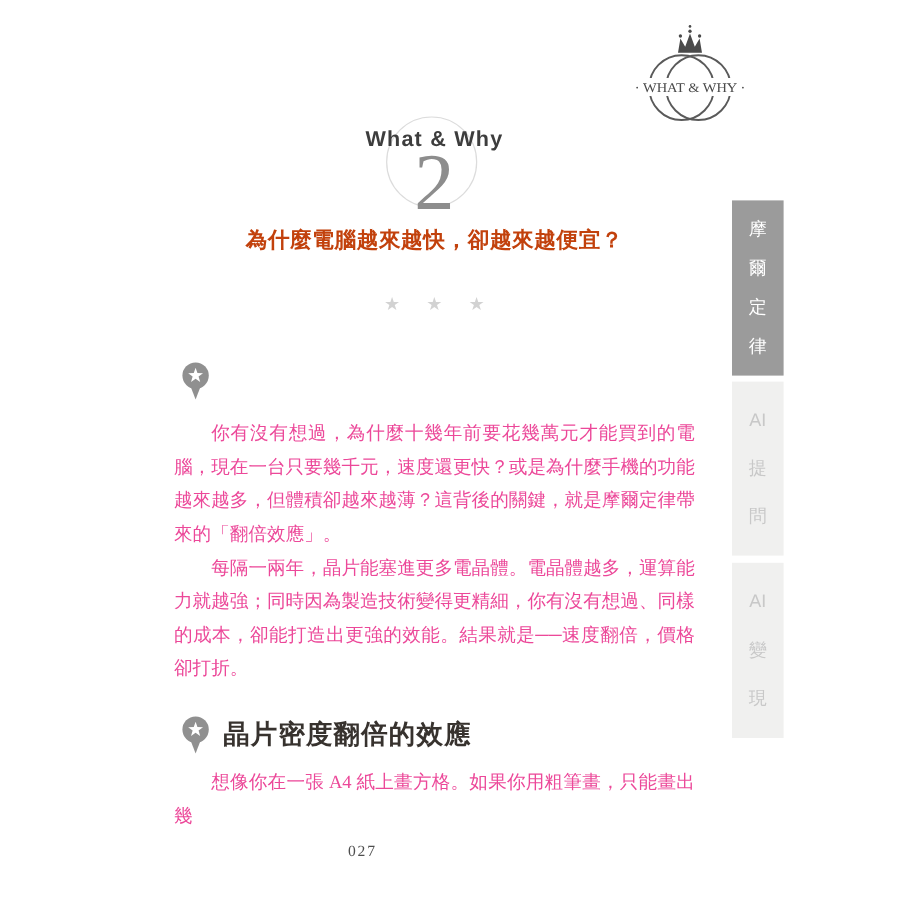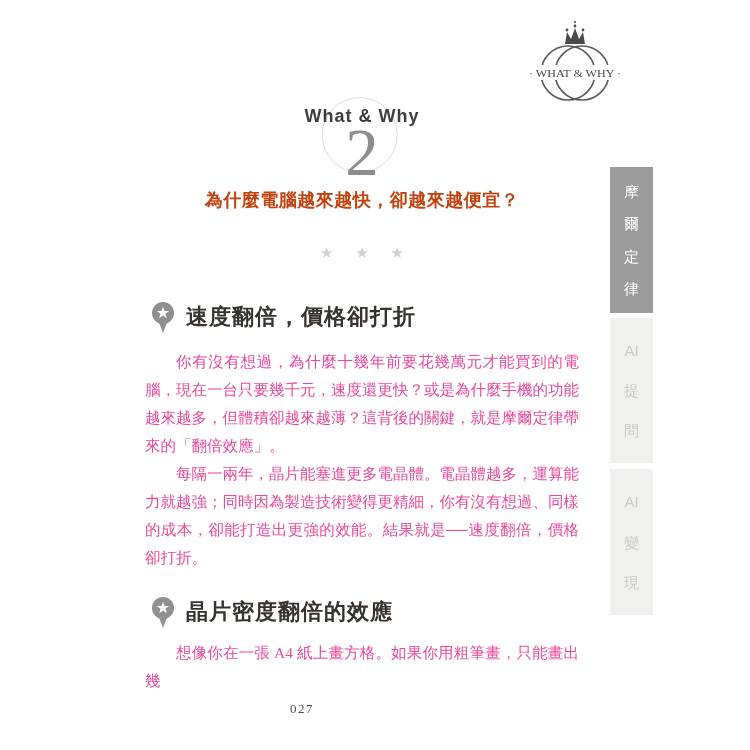--- a/index.html
+++ b/index.html
@@ -111,21 +111,20 @@
 
   <h1 class="title">為什麼電腦越來越快，卻越來越便宜？</h1>
   <div class="stars">★ ★ ★</div>
 
   <div class="section-heading heading-1">
     <svg class="pin" viewBox="0 0 26 34">
       <path d="M13,32 L9,21.5 L17,21.5 Z" fill="#909090"></path>
       <circle cx="13" cy="12" r="11" fill="#909090"></circle>
       <polygon fill="#ffffff" points="13,5.5 14.53,9.90 19.18,9.99 15.47,12.80 16.82,17.26 13,14.6 9.18,17.26 10.53,12.80 6.82,9.99 11.47,9.90"></polygon>
     </svg>
-    <h2>速度翻倍，價格卻打折</h2>
   </div>
   <div class="body-text body-1">
     <p>你有沒有想過，為什麼十幾年前要花幾萬元才能買到的電腦，現在一台只要幾千元，速度還更快？或是為什麼手機的功能越來越多，但體積卻越來越薄？這背後的關鍵，就是摩爾定律帶來的「翻倍效應」。</p>
     <p>每隔一兩年，晶片能塞進更多電晶體。電晶體越多，運算能力就越強；同時因為製造技術變得更精細，你有沒有想過、同樣的成本，卻能打造出更強的效能。結果就是──速度翻倍，價格卻打折。</p>
   </div>
 
   <div class="section-heading heading-2">
     <svg class="pin" viewBox="0 0 26 34">
       <path d="M13,32 L9,21.5 L17,21.5 Z" fill="#909090"></path>
       <circle cx="13" cy="12" r="11" fill="#909090"></circle>

